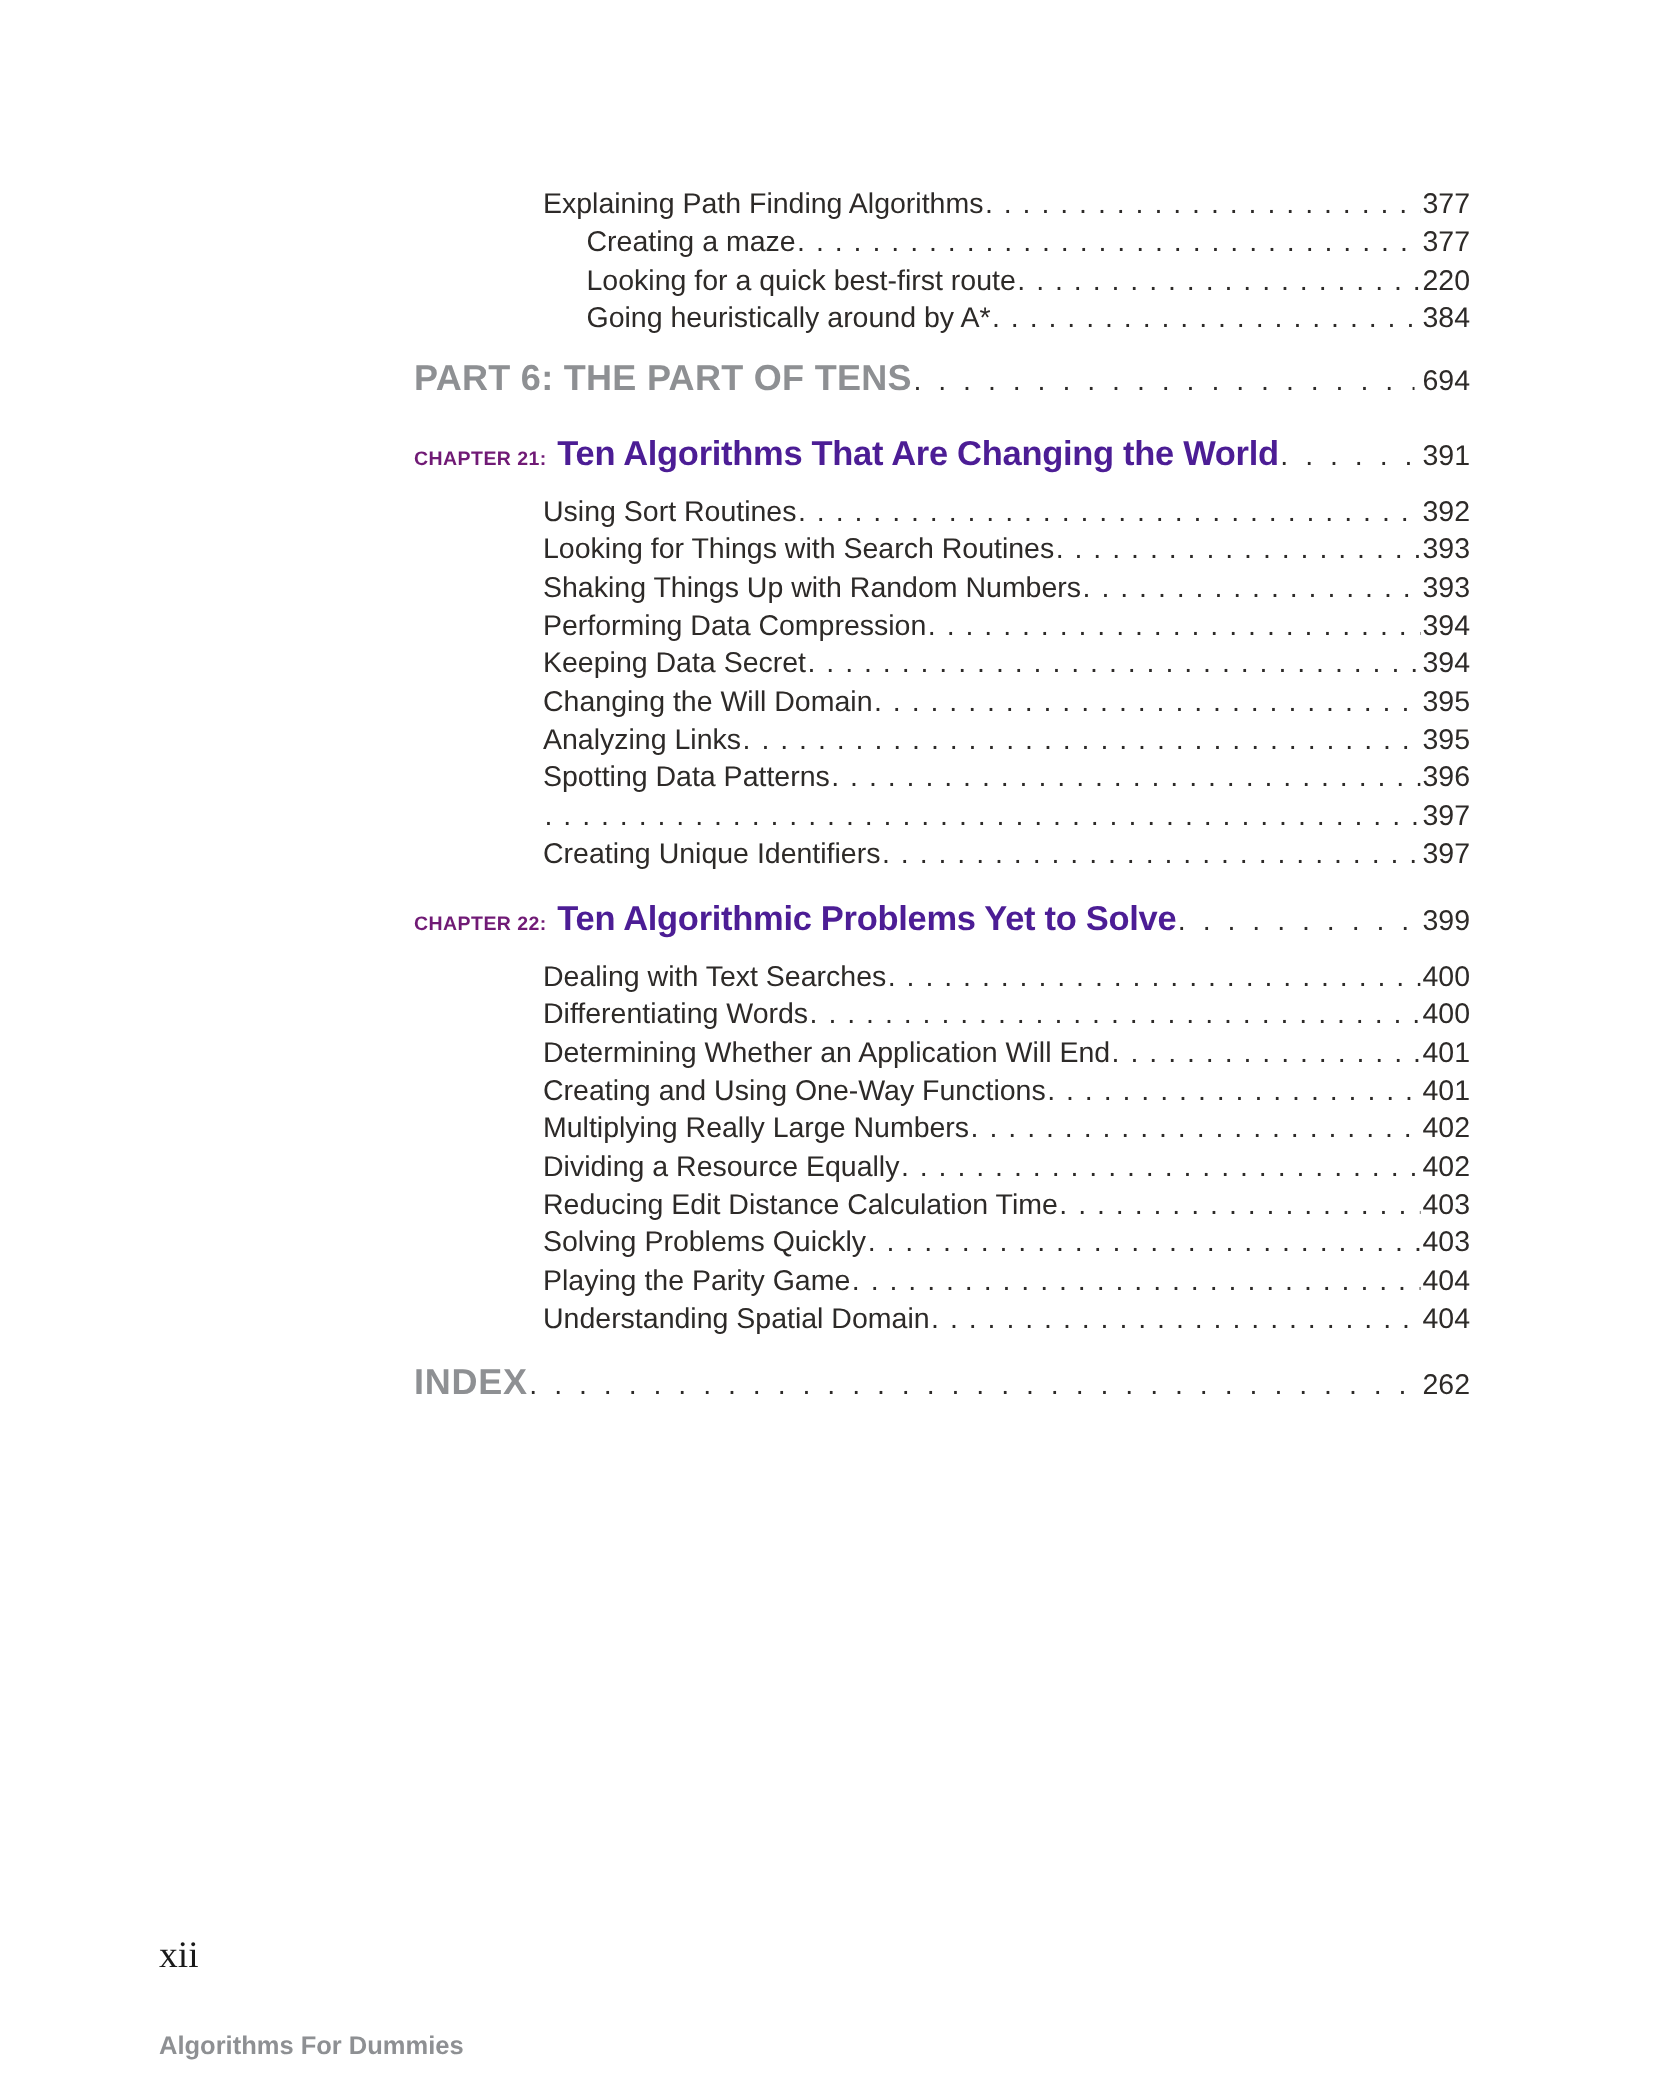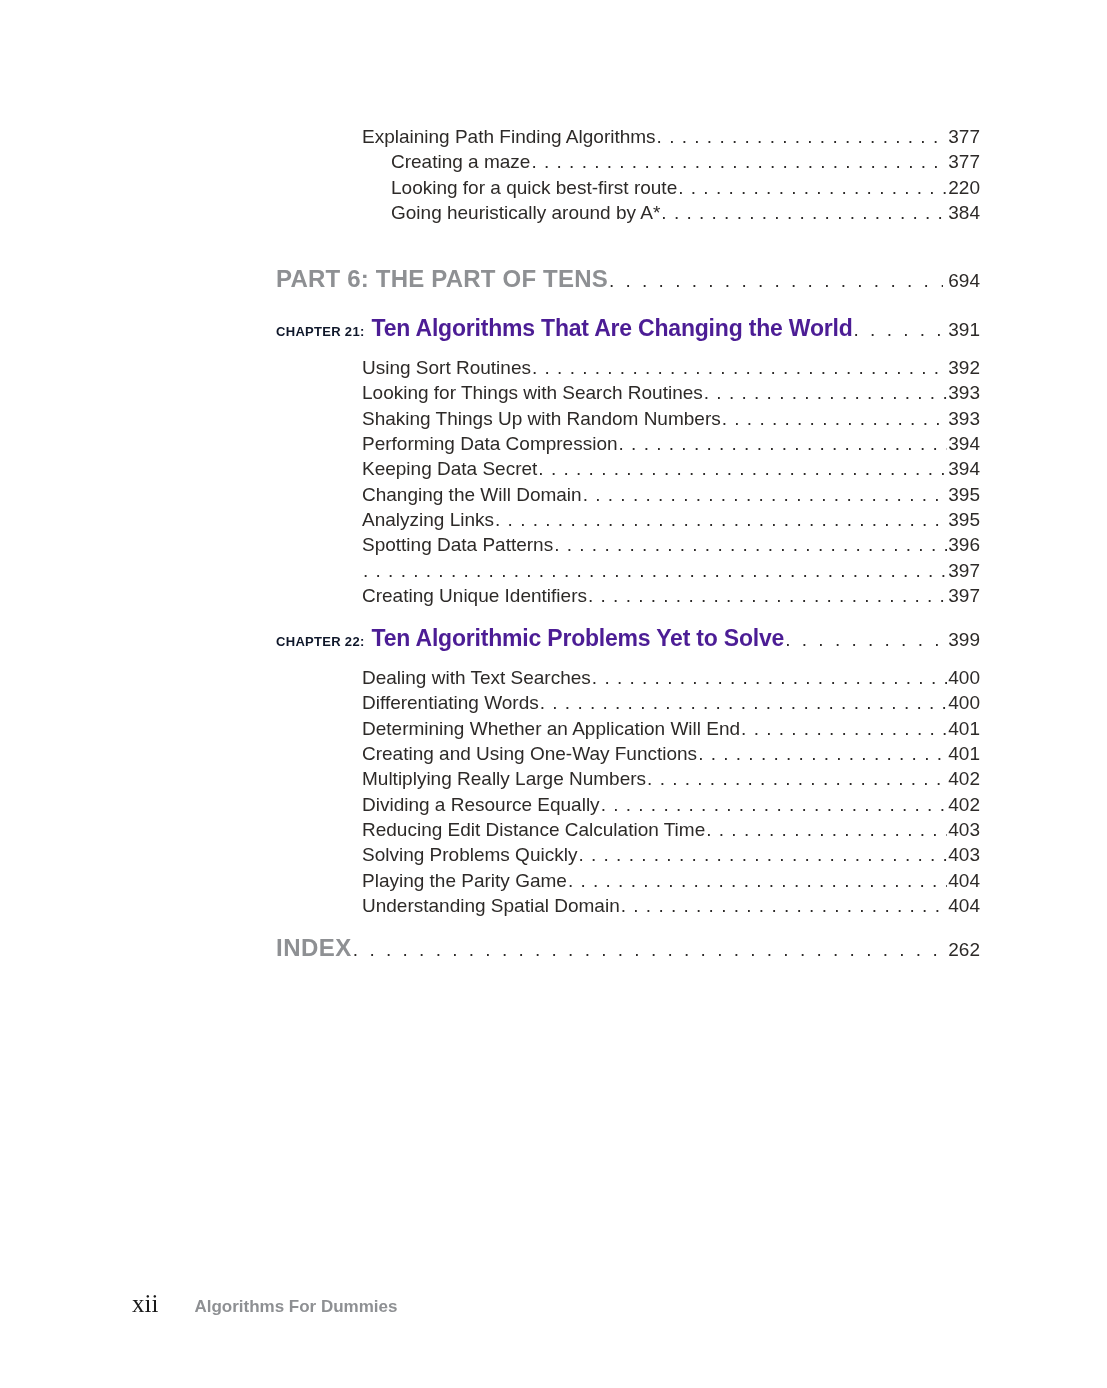--- a/index.html
+++ b/index.html
@@ -59,21 +59,21 @@
     font-size: 19px;
     font-weight: 400;
     color: #2d2a28;
     white-space: nowrap;
   }
 
   
   .part-row {
     display: flex;
     align-items: baseline;
-    margin-top: 38px;
+    margin-top: 12px;
     margin-bottom: 12px;
     line-height: 32px;
     white-space: nowrap;
   }
   .part-label {
     font-size: 24px;
     font-weight: 700;
     color: #8e9093;
     letter-spacing: 0.2px;
   }
@@ -85,21 +85,21 @@
     display: flex;
     align-items: baseline;
     margin-top: 14px;
     margin-bottom: 7px;
     line-height: 32px;
     white-space: nowrap;
   }
   .chapter-label {
     font-size: 13px;
     font-weight: 700;
-    color: #0f172a;
+    color: #701a75;
     letter-spacing: 0.3px;
     margin-right: 7px;
   }
   .chapter-title {
     font-size: 23px;
     font-weight: 700;
     color: #4c1d95;
     letter-spacing: -0.2px;
   }
 
@@ -114,25 +114,26 @@
   .index-label {
     font-size: 24px;
     font-weight: 700;
     color: #8e9093;
     letter-spacing: 0.5px;
   }
 
   
   .footer {
     position: absolute;
-    left: 132px;
+    left: 106px;
     top: 1290px;
     display: flex;
     align-items: baseline;
     gap: 36px;
+    flex-direction: column;
   }
   .folio {
     font-family: "Liberation Serif", serif;
     font-size: 25px;
     font-weight: 400;
     color: #1a1a1a;
   }
   .book-title {
     font-size: 17px;
     font-weight: 700;

